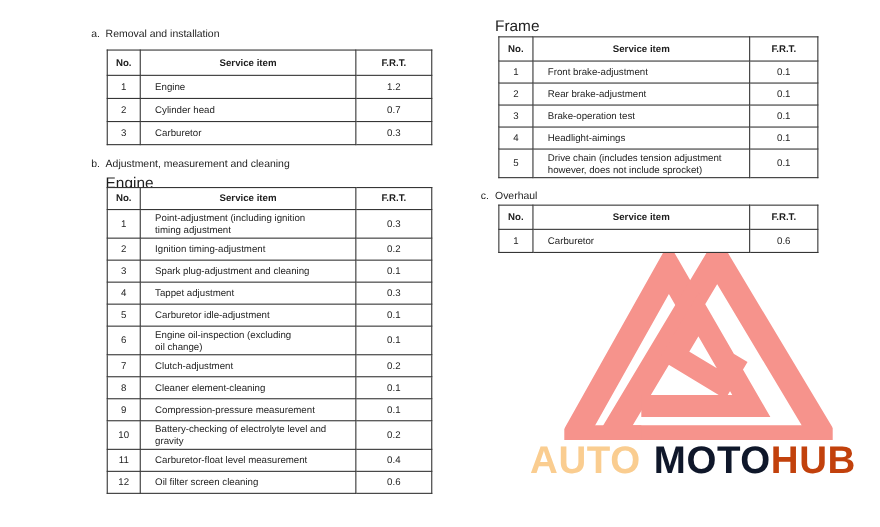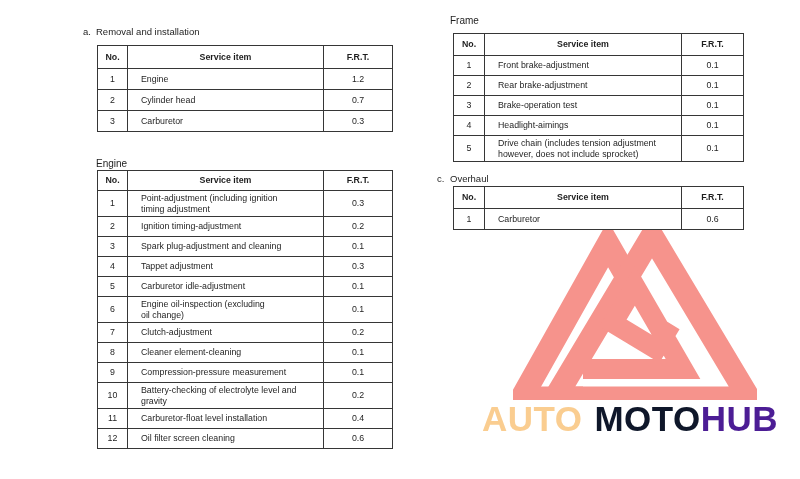--- a/index.html
+++ b/index.html
@@ -4,42 +4,42 @@
 <style>
   html,body { margin:0; padding:0; background:#ffffff; }
   #page {
     position:relative; width:800px; height:479px; background:#ffffff;
     font-family:"Liberation Sans", sans-serif; color:#1e1e1e; overflow:hidden;
   }
   .abs { position:absolute; }
   .doc-title { font-weight:bold; font-size:9.5px; letter-spacing:0.1px; }
   .sec { font-size:9.5px; }
   .sec .lbl { display:inline-block; width:13px; }
-  .subgroup { font-size:10px; }
+  .subgroup { font-size:14px; }
   table.svc {
     position:absolute; border-collapse:collapse; table-layout:fixed;
     background:#ffffff; border:1.6px solid #2b2b2b;
   }
   table.svc th, table.svc td {
     border:1.3px solid #363636; font-size:8.8px; line-height:10.5px;
     padding:0; overflow:hidden;
   }
   table.svc th { font-weight:bold; text-align:center; }
   table.svc td.num { text-align:center; }
   table.svc td.item { text-align:left; padding:2px 4px 2px 13px; white-space:pre-line; }
   
   #logo { position:absolute; left:513px; top:222px; width:244px; height:178px; z-index:0; }
   #wordmark {
     position:absolute; left:455px; top:399px; width:350px; height:40px;
     text-align:center; font-weight:bold; font-size:35px; line-height:40px;
     letter-spacing:0.5px; z-index:0; white-space:nowrap;
   }
   .wm-auto { color:#FACD90;text-align:center; }
   .wm-moto { color:#0f172a;margin-left:12px; }
-  .wm-hub  { color:#4c1d95; }
+  .wm-hub  { color:#c2410c; }
   .content { z-index:1; }
 </style>
 </head>
 <body>
 
 <div id="page">
 
   <svg id="logo" viewBox="0 0 244 178" preserveAspectRatio="none">
     <g fill="none" stroke="#F6938C" stroke-miterlimit="12">
       <path d="M 4 184 L 95 22 L 118 62" stroke-width="23"></path>
@@ -83,20 +83,23 @@
         <td class="num">0.7</td>
       </tr>
       <tr style="height:21px;">
         <td class="num">3</td>
         <td class="item">Carburetor</td>
         <td class="num">0.3</td>
       </tr>
     </tbody>
   </table>
 
+  <div class="abs sec content" style="left:83px; top:144px;">
+    <span class="lbl">b.</span><span>Adjustment, measurement and cleaning</span>
+  </div>
   <div class="abs subgroup content" style="left:96px; top:158px;">Engine</div>
 
   <table class="svc content" style="left:97px; top:170px; width:295px;">
     <colgroup>
         <col style="width:30px">
         <col style="width:196px">
         <col style="width:69px">
       </colgroup>
     <thead>
       <tr style="height:20px;">
@@ -154,21 +157,21 @@
         <td class="num">0.1</td>
       </tr>
       <tr style="height:23px;">
         <td class="num">10</td>
         <td class="item">Battery-checking of electrolyte level and
 gravity</td>
         <td class="num">0.2</td>
       </tr>
       <tr style="height:20px;">
         <td class="num">11</td>
-        <td class="item">Carburetor-float level installation</td>
+        <td class="item">Carburetor-float level measurement</td>
         <td class="num">0.4</td>
       </tr>
       <tr style="height:20px;">
         <td class="num">12</td>
         <td class="item">Oil filter screen cleaning</td>
         <td class="num">0.6</td>
       </tr>
     </tbody>
   </table>
 

